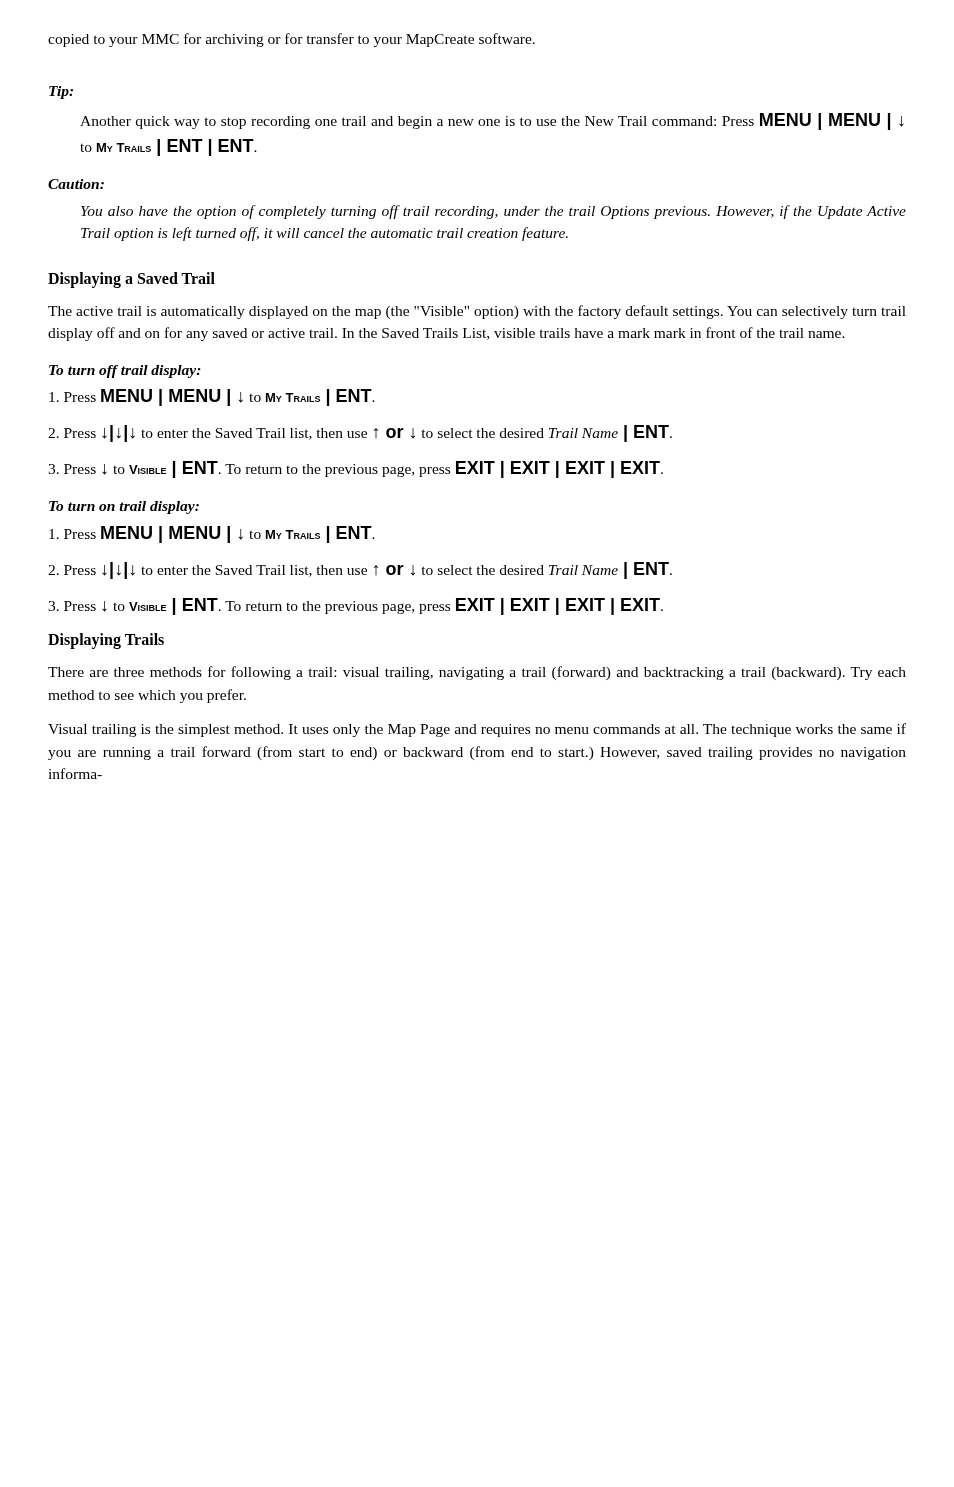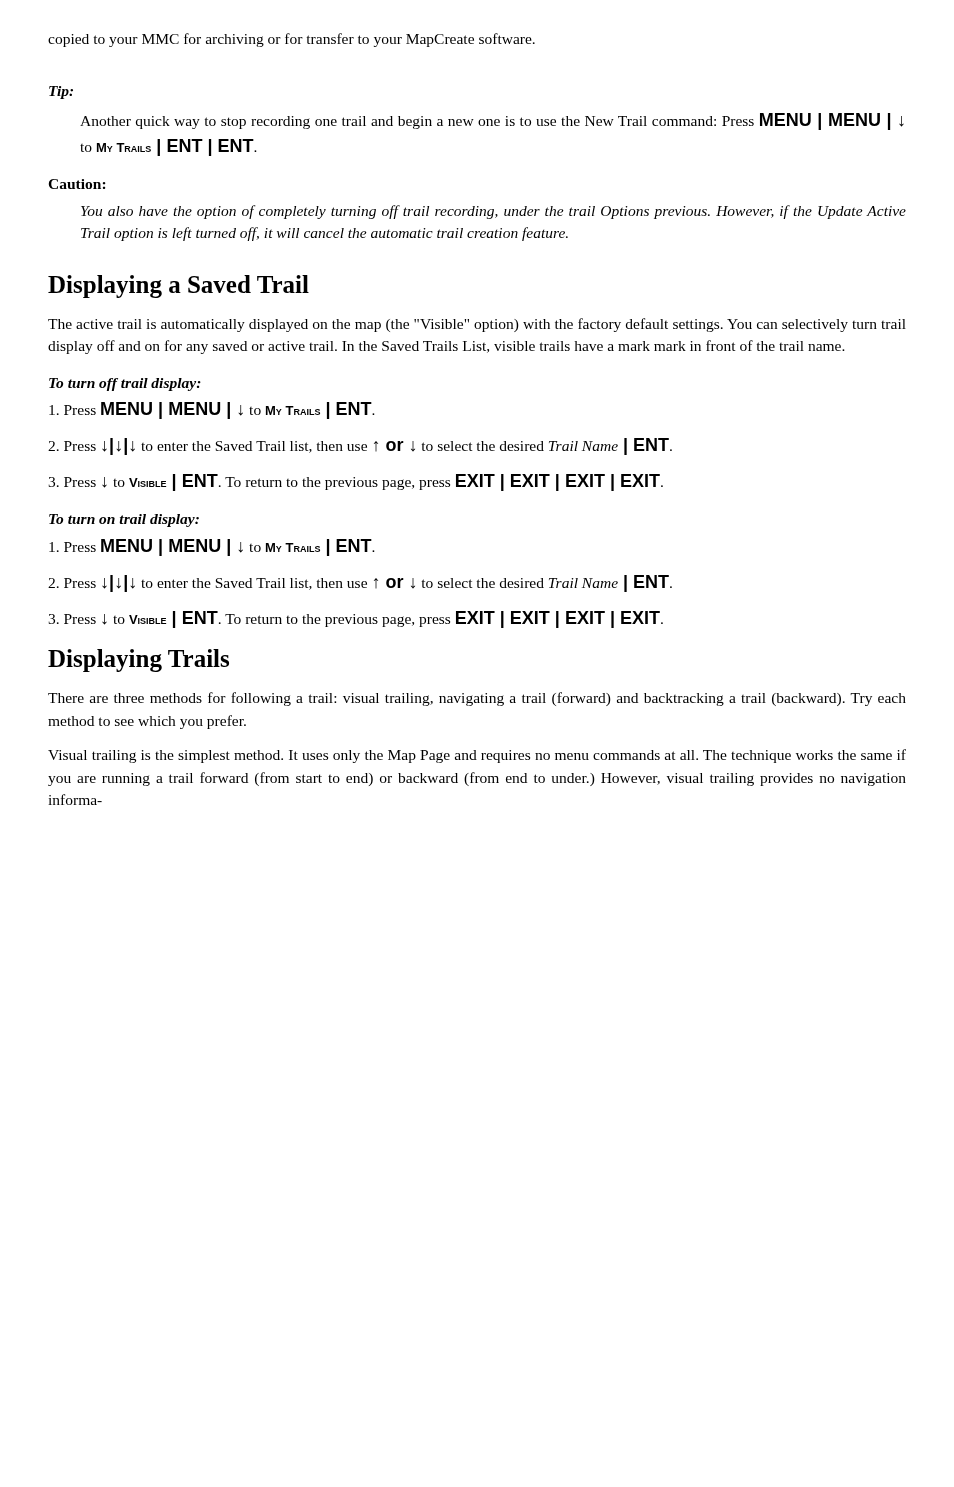--- a/index.html
+++ b/index.html
@@ -30,29 +30,30 @@
     }
     .tip-indent {
       padding-left: 32px;
       text-align: justify;
     }
     .caution-block {
       margin-bottom: 22px;
     }
     .caution-label {
       font-weight: bold;
+      font-style: italic;
       margin-bottom: 4px;
     }
     .caution-indent {
       padding-left: 32px;
       font-style: italic;
       text-align: justify;
     }
     h2 {
-      font-size: 25px;
+      font-size: 16px;
       font-weight: bold;
       margin-top: 6px;
       margin-bottom: 10px;
     }
     .section-para {
       text-align: justify;
       margin-bottom: 12px;
     }
     .subsection-heading {
       font-weight: bold;
@@ -123,13 +124,13 @@
 </div>
 
 <div class="step">
   <span>3. Press&nbsp;</span><kbd>↓</kbd><span> to </span><span class="small-caps">Visible</span><kbd> | </kbd><kbd>ENT</kbd><span>. To return to the previous page, press </span><kbd>EXIT</kbd><kbd> | </kbd><kbd>EXIT</kbd><kbd> | </kbd><kbd>EXIT</kbd><kbd> | </kbd><kbd>EXIT</kbd><span>.</span>
 </div>
 
 <h2>Displaying Trails</h2>
 
 <p class="section-para">There are three methods for following a trail: visual trailing, navigating a trail (forward) and backtracking a trail (backward). Try each method to see which you prefer.</p>
 
-<p class="section-para">Visual trailing is the simplest method. It uses only the Map Page and requires no menu commands at all. The technique works the same if you are running a trail forward (from start to end) or backward (from end to under.) However, visual trailing provides no navigation informa-</p>
+<p class="section-para">Visual trailing is the simplest method. It uses only the Map Page and requires no menu commands at all. The technique works the same if you are running a trail forward (from start to end) or backward (from end to start.) However, saved trailing provides no navigation informa-</p>
 
 </body></html>

